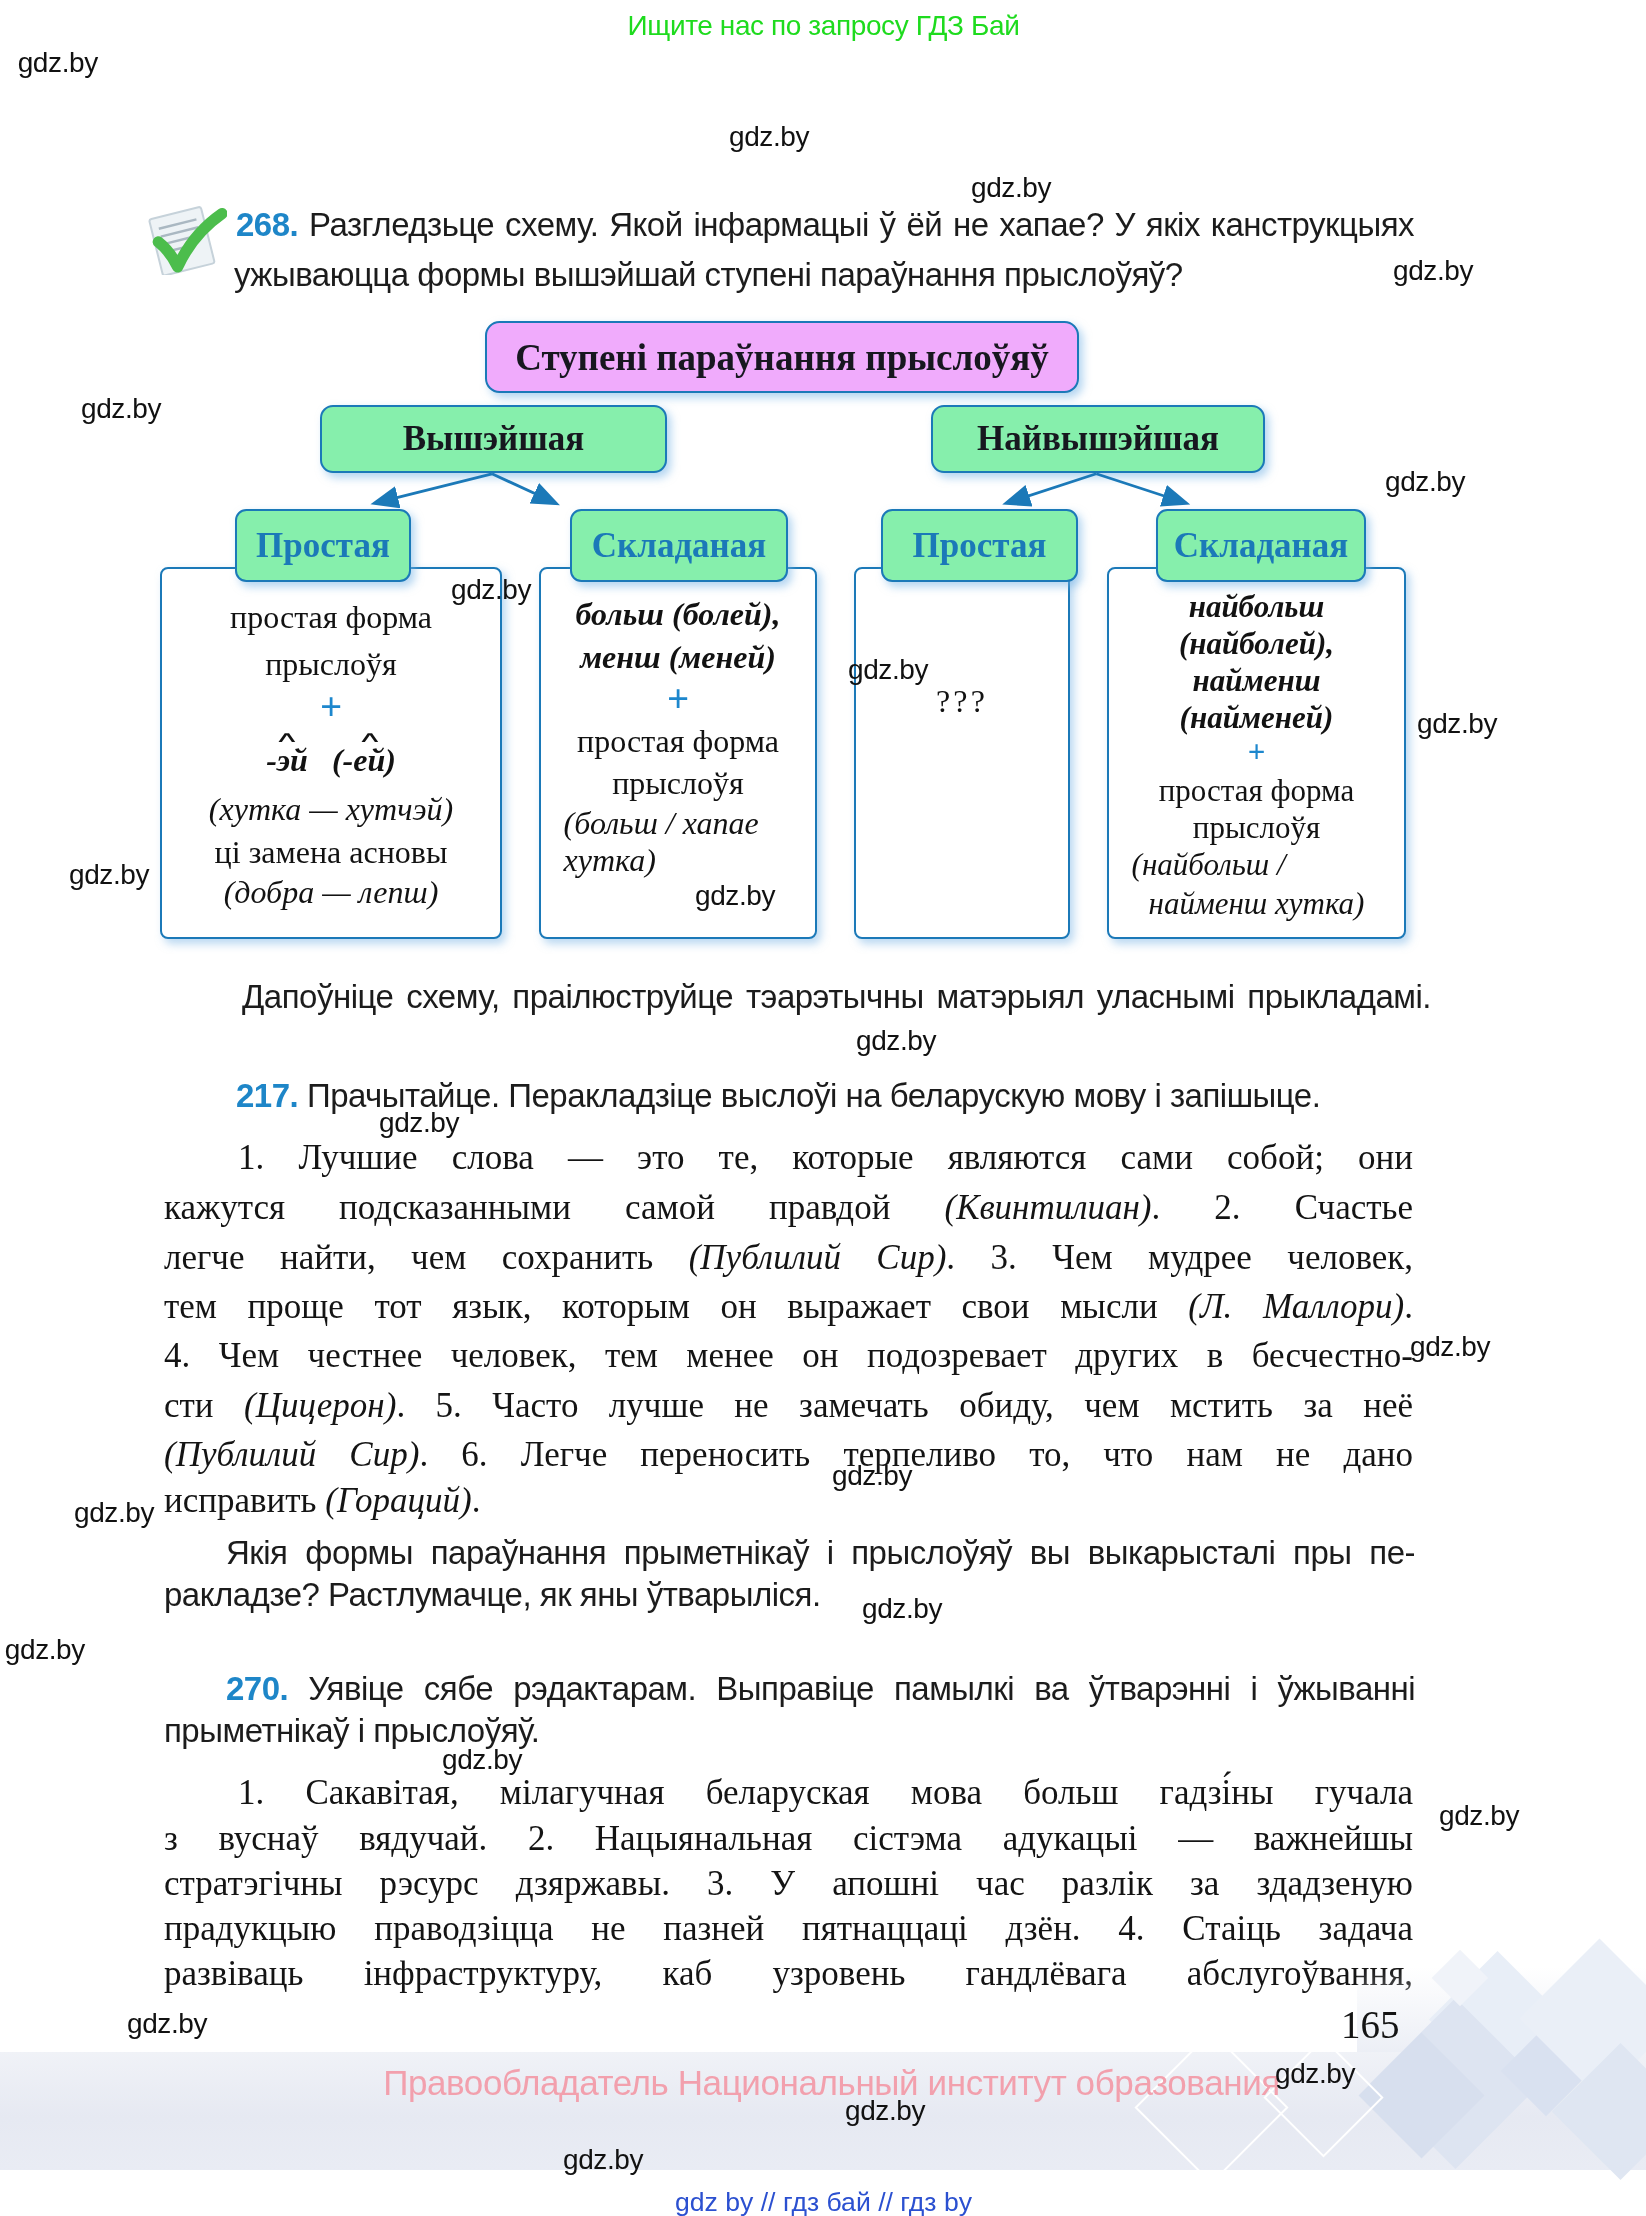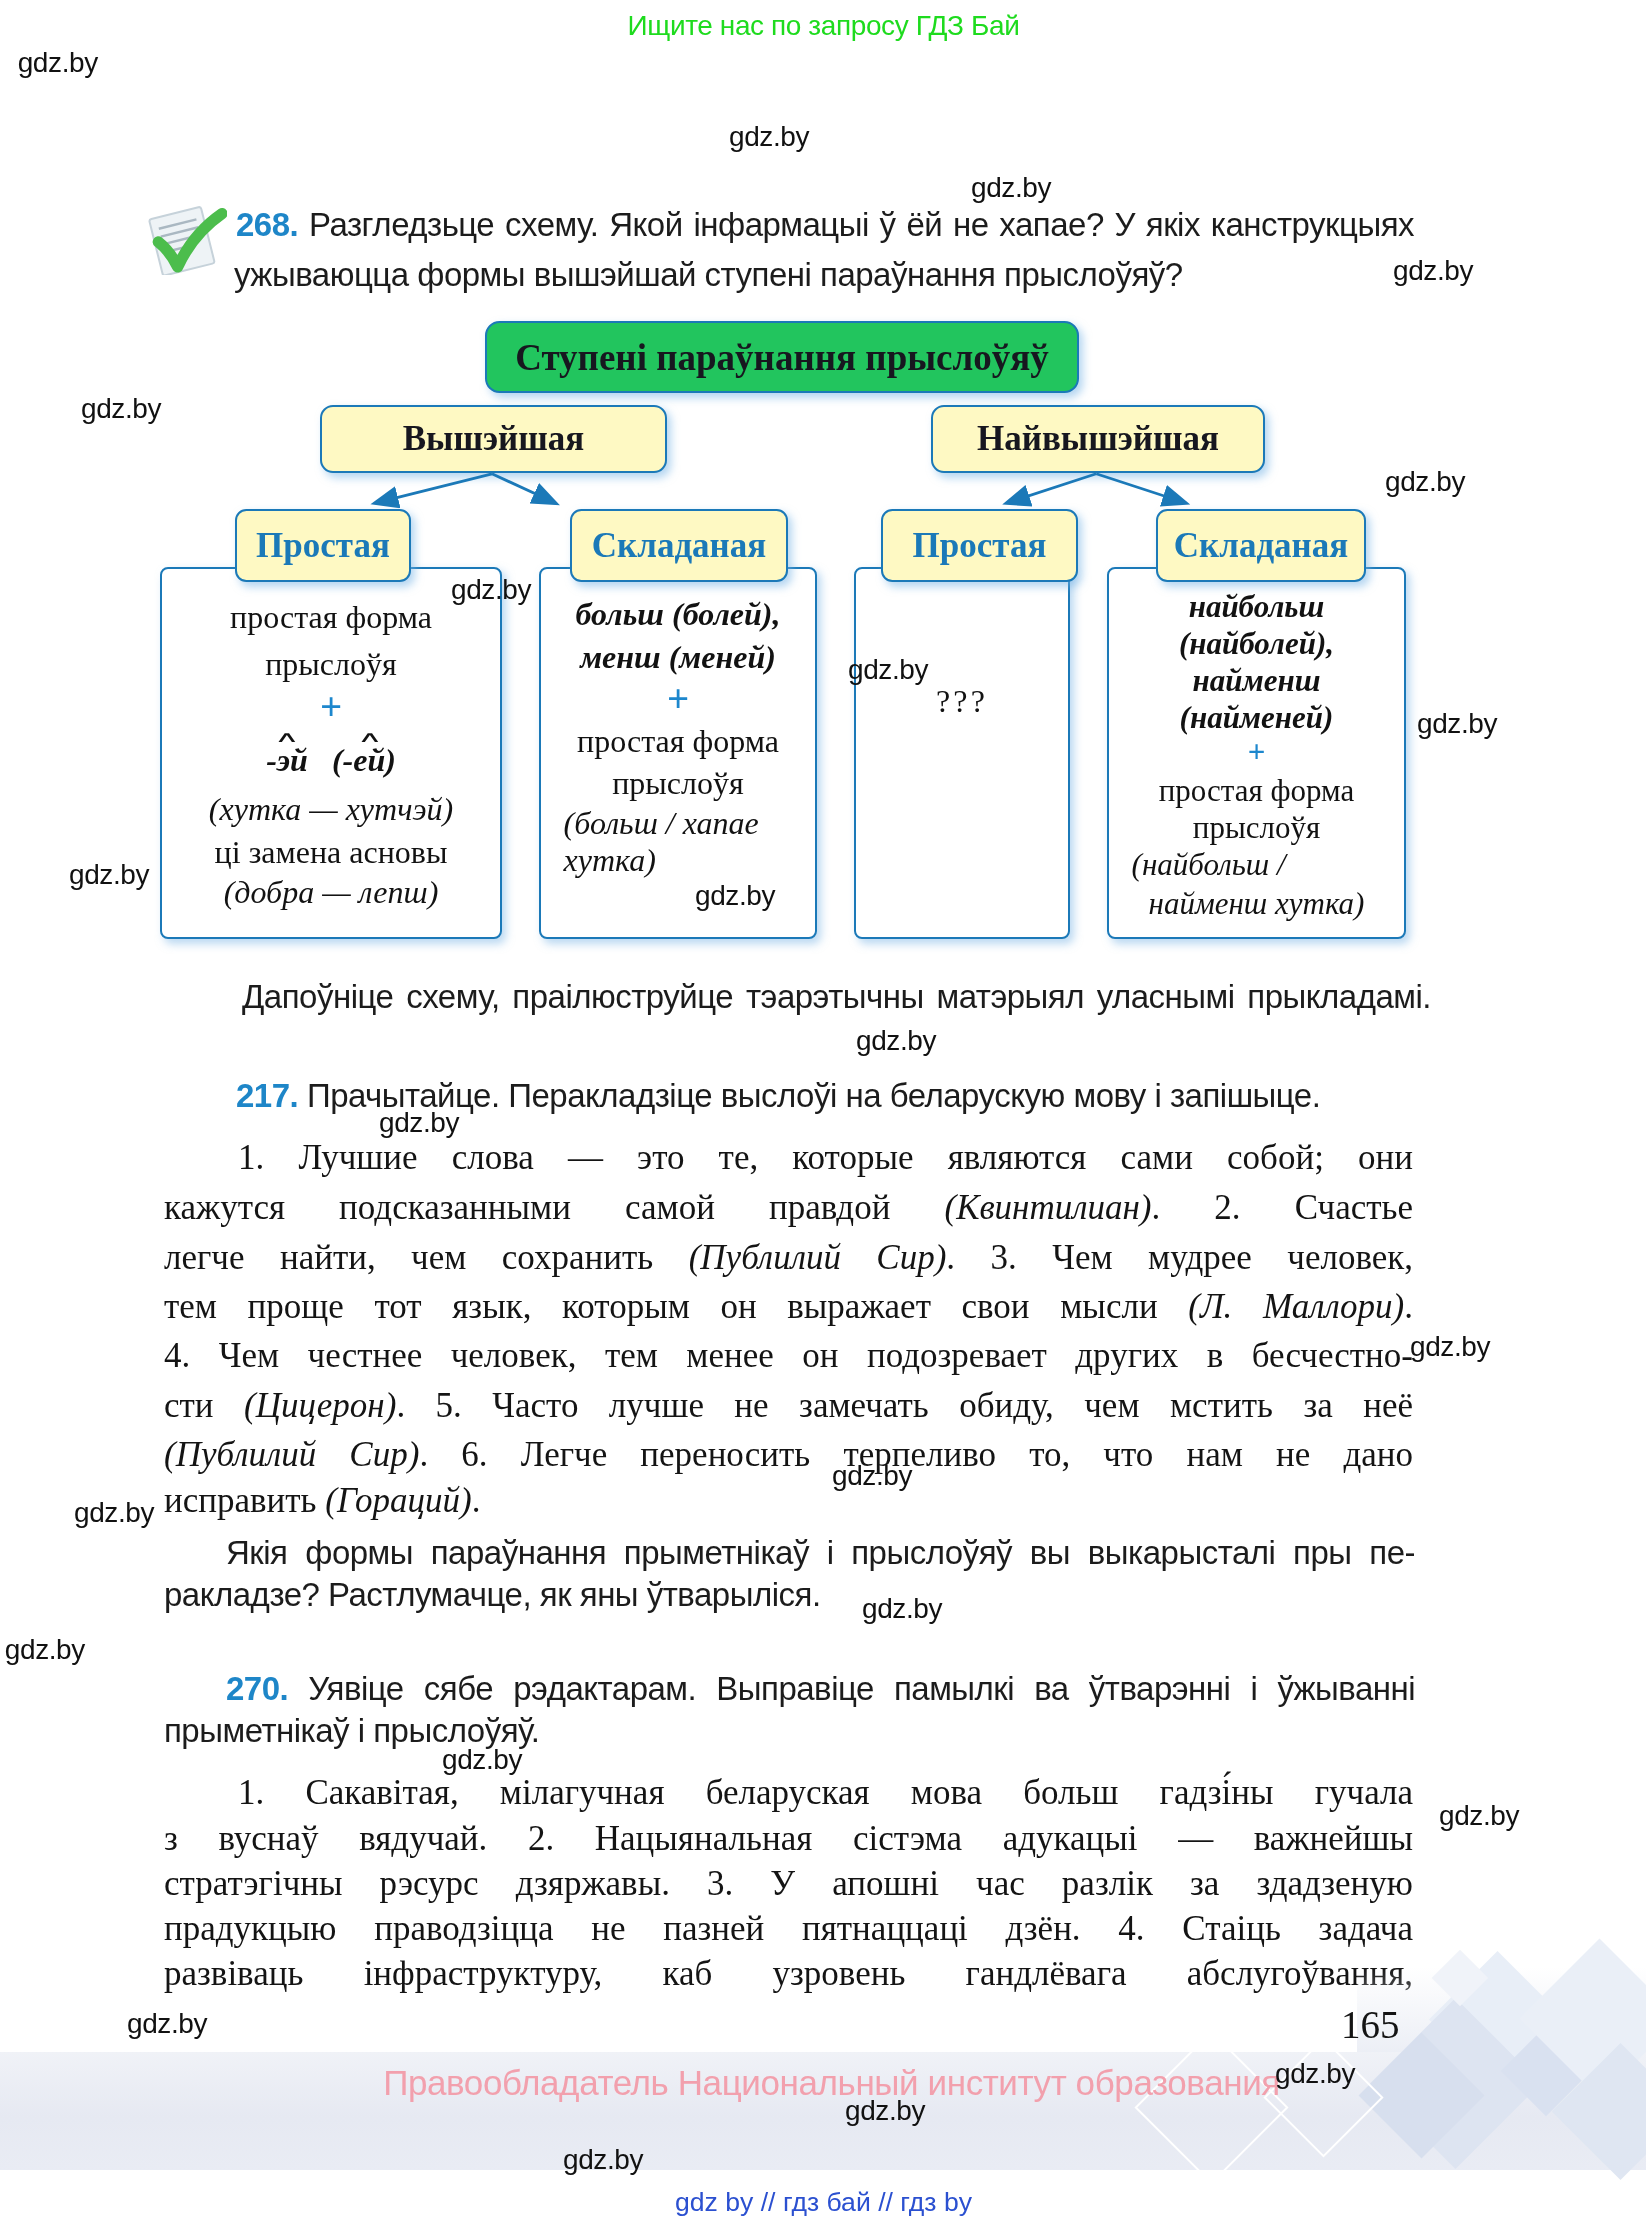--- a/index.html
+++ b/index.html
@@ -15,25 +15,25 @@
   
   .sans{font-family:"Liberation Sans",sans-serif;font-size:33px;letter-spacing:-0.5px;color:#1c1c1c;white-space:nowrap;}
   .serif{font-family:"Liberation Serif","DejaVu Serif",serif;font-size:35px;color:#141414;white-space:nowrap;}
   .jl{white-space:normal;text-align:justify;text-align-last:justify;}
   .num{color:#1e86c8;font-weight:bold;}
   .it{font-style:italic;}
   .wm{position:absolute;font-family:"Liberation Sans",sans-serif;font-size:28px;color:#111;letter-spacing:-0.4px;z-index:30;}
   .promo{position:absolute;left:0;top:9.7px;width:100%;text-align:center;
          font-size:28px;color:#1edb1e;letter-spacing:-0.4px;}
   
-  .dbox{position:absolute;background:#fef9c3;border:2.4px solid #1b79b8;border-radius:13px;
+  .dbox{position:absolute;background:#86efac;border:2.4px solid #1b79b8;border-radius:13px;
         box-shadow:4px 4.8px 8px rgba(120,180,230,.55);
         display:flex;align-items:center;justify-content:center;
         font-family:"Liberation Serif","DejaVu Serif",serif;font-weight:bold;}
-  .dtitle{background:#22c55e;font-size:37px;color:#17171f;border-radius:14.5px;z-index:2;}
+  .dtitle{background:#f0abfc;font-size:37px;color:#17171f;border-radius:14.5px;z-index:2;}
   .dlevel{font-size:35px;color:#17171f;z-index:2;}
   .dlabel{font-size:35px;color:#1b79b8;border-radius:11.3px;z-index:4;}
   .dcontent{position:absolute;background:#fff;border:2.4px solid #1b79b8;border-radius:8px;
         box-shadow:4px 4.8px 8px rgba(120,180,230,.5);z-index:2;}
   .bl{position:absolute;left:0;width:100%;text-align:center;
       font-family:"Liberation Serif","DejaVu Serif",serif;font-size:32px;color:#121212;white-space:nowrap;}
   .bl.bi{font-weight:bold;font-style:italic;}
   .bl.ital{font-style:italic;}
   .bl.plus{color:#1d87cd;font-weight:bold;font-size:39px;}
   .bl.left{text-align:left;padding-left:22.6px;box-sizing:border-box;}

